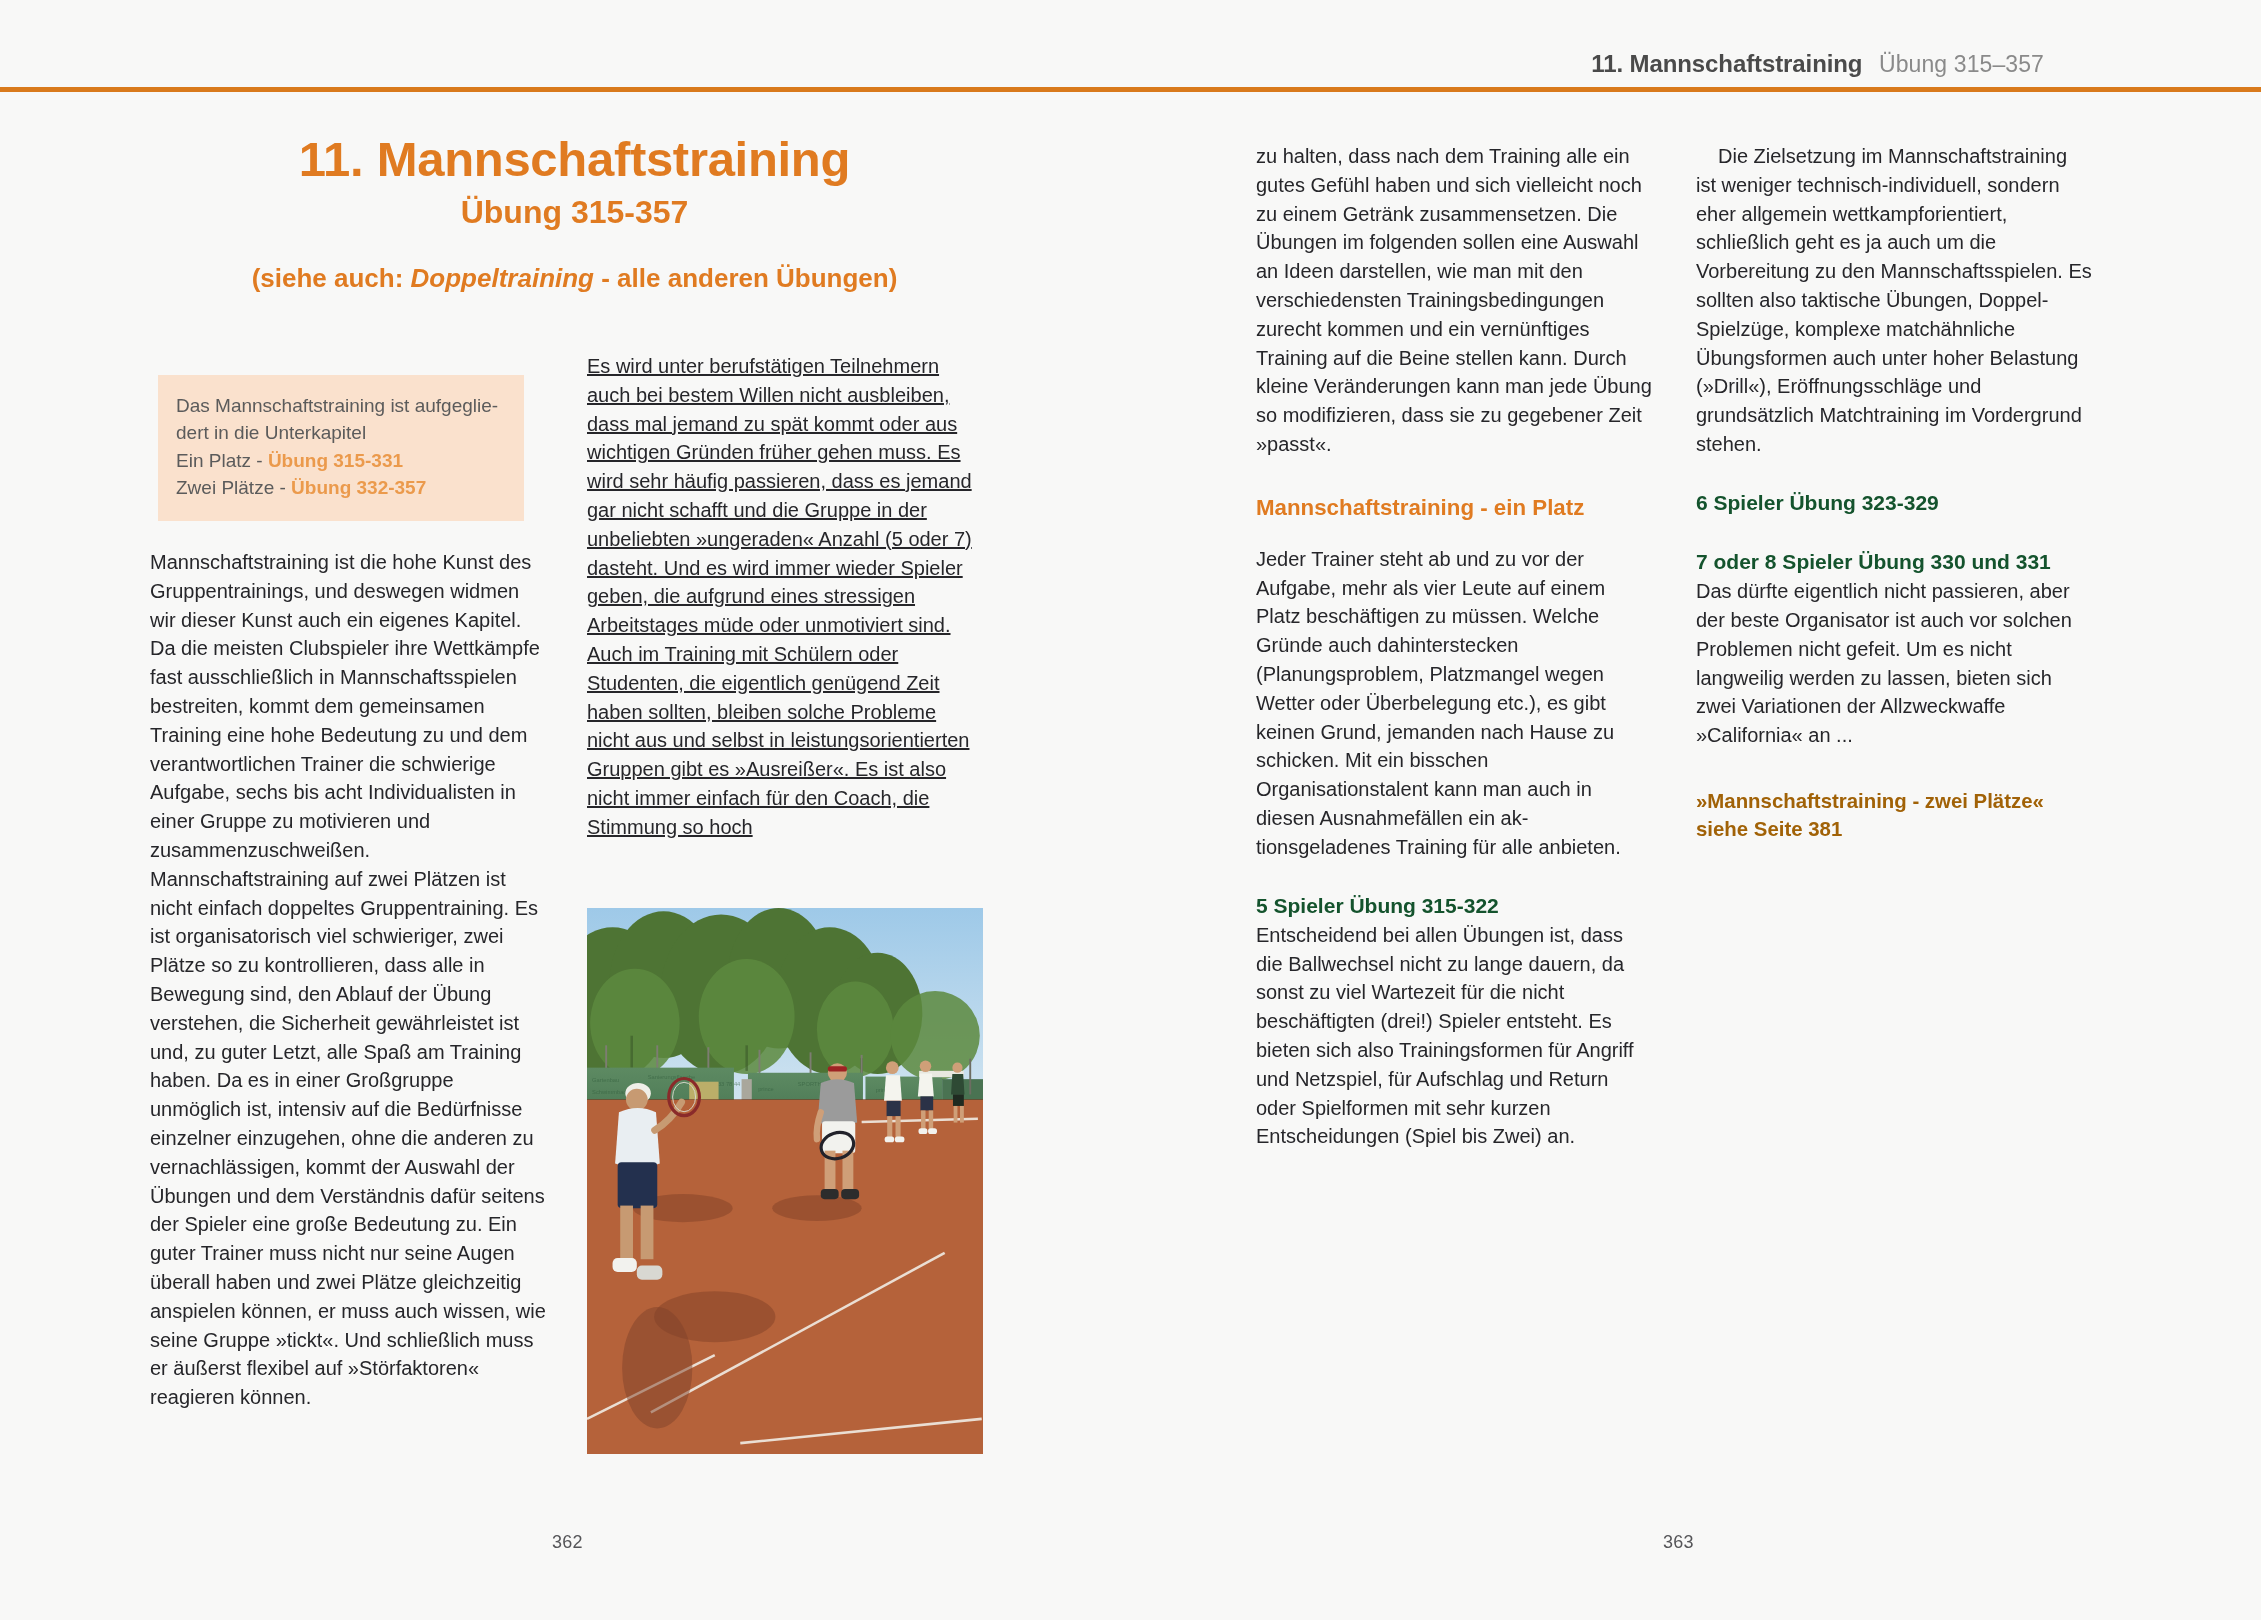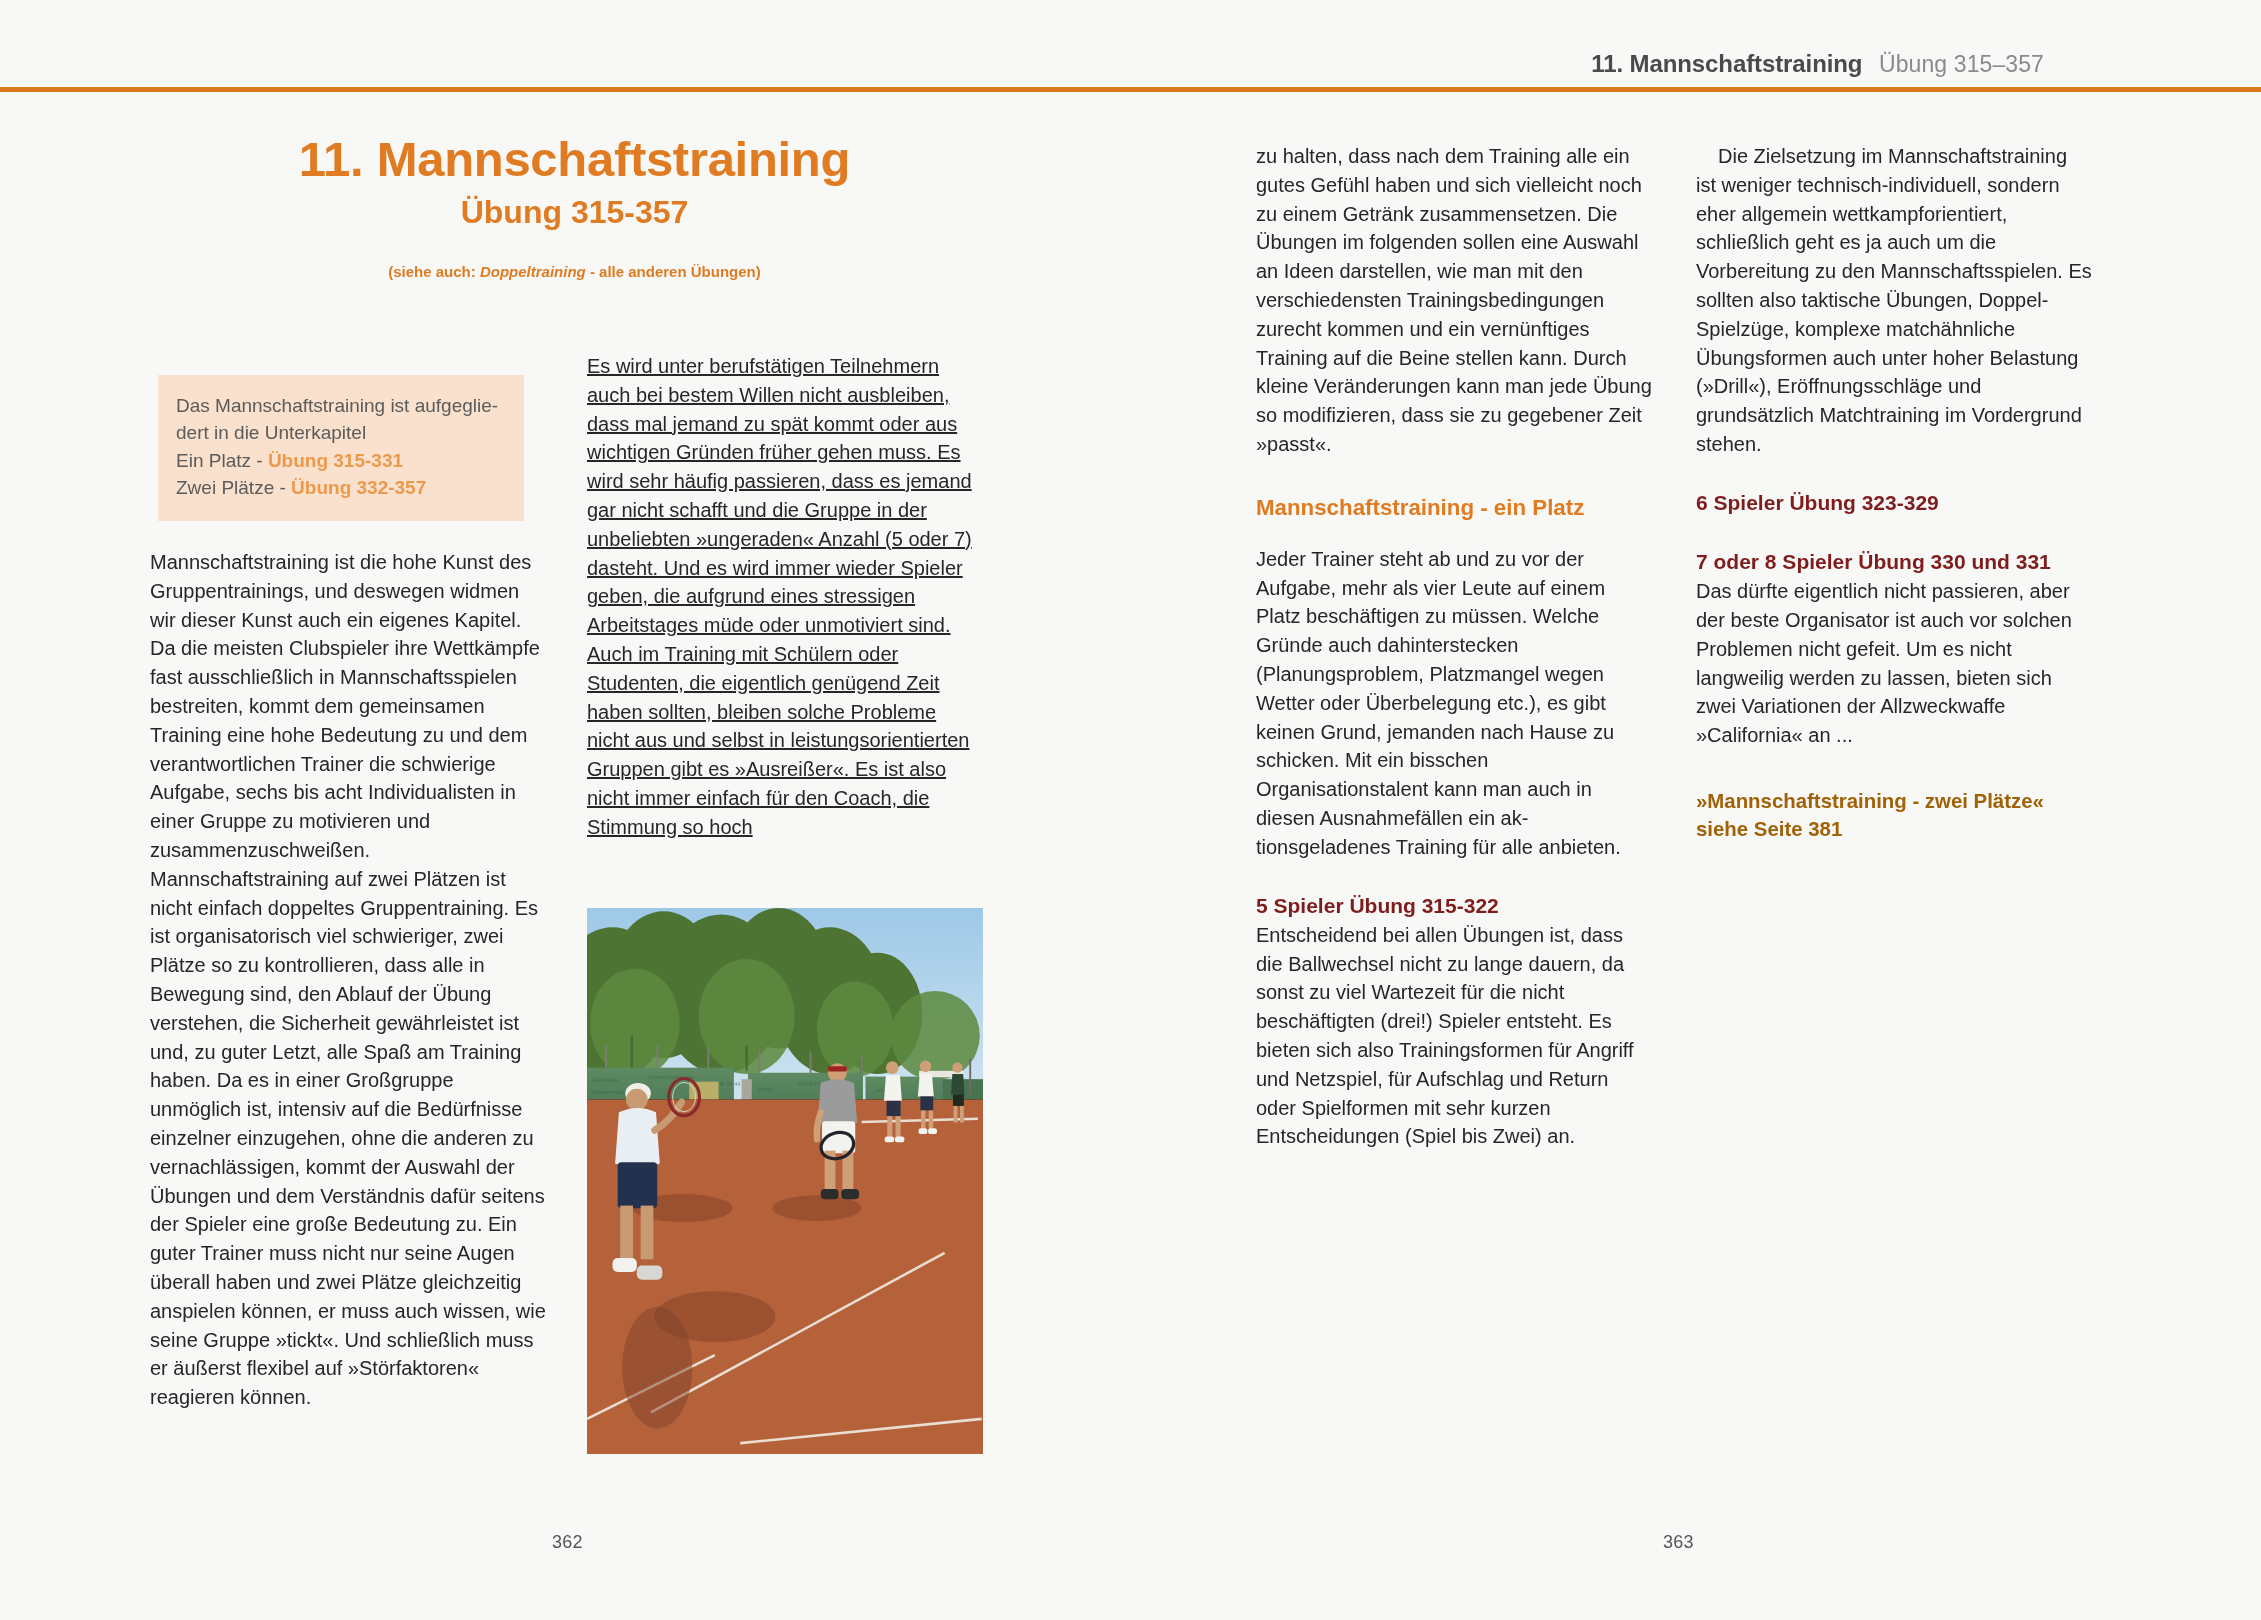--- a/index.html
+++ b/index.html
@@ -71,21 +71,21 @@
   }
   #chapter-subtitle {
     margin-top: 9px;
     font-size: 32px;
     font-weight: 600;
     color: #e07b21;
     letter-spacing: 0px;
   }
   #chapter-seealso {
     margin-top: 32px;
-    font-size: 15px;
+    font-size: 26px;
     font-weight: 700;
     color: #e07b21;
   }
   #chapter-seealso .ital {
     font-style: italic;
     font-weight: 700;
   }
 
   
   #callout {
@@ -126,21 +126,21 @@
   .section-head {
     font-size: 22.3px;
     font-weight: 700;
     color: #e07b21;
     margin-top: 33px;
     margin-bottom: 21px;
   }
   .sub-head {
     font-size: 21px;
     font-weight: 700;
-    color: #7f1d1d;
+    color: #14532d;
     margin-top: 29px;
   }
   .cross-ref {
     font-size: 20.4px;
     font-weight: 700;
     color: #a16207;
     line-height: 1.38;
     margin-top: 37px;
   }
 

